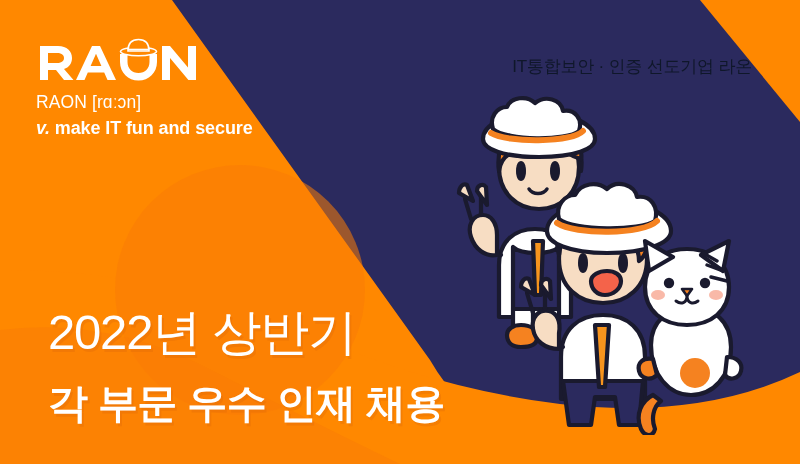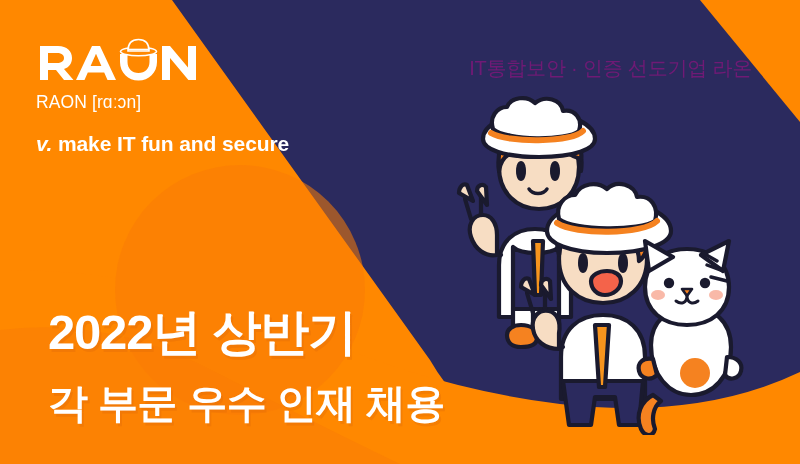--- a/index.html
+++ b/index.html
@@ -43,57 +43,57 @@
     color: #ffffff;
   }
   .tagline-1 {
     font-size: 17.5px;
     font-weight: 400;
     letter-spacing: .1px;
     line-height: 1.25;
     white-space: nowrap;
   }
   .tagline-2 {
-    font-size: 21px;
+    font-size: 18px;
     font-weight: 700;
     letter-spacing: -.1px;
     line-height: 1.3;
     white-space: nowrap;
-    margin-top: 16px;
+    margin-top: 3px;
   }
   .tagline-2 .ital {
     font-style: italic;
     font-weight: 700;
   }
 
   
   .top-right-text {
     position: absolute;
     right: 48px;
     top: 55px;
-    color: #701a75;
-    font-size: 20px;
+    color: #0f172a;
+    font-size: 17px;
     font-weight: 500;
     letter-spacing: -.2px;
     white-space: nowrap;
     z-index: 5;
     text-align: center;
   }
 
   
   .headline {
     position: absolute;
     left: 48px;
     top: 306px;
     z-index: 6;
   }
   .headline-line1 {
     color: #ffffff;
     font-size: 49px;
-    font-weight: 700;
+    font-weight: 400;
     letter-spacing: -1.2px;
     line-height: 1.08;
     white-space: nowrap;
     text-shadow: 2px 3px 0 rgba(214,100,10,.28);
   }
   .headline-line2 {
     color: #ffffff;
     font-size: 40px;
     font-weight: 700;
     letter-spacing: -.6px;

